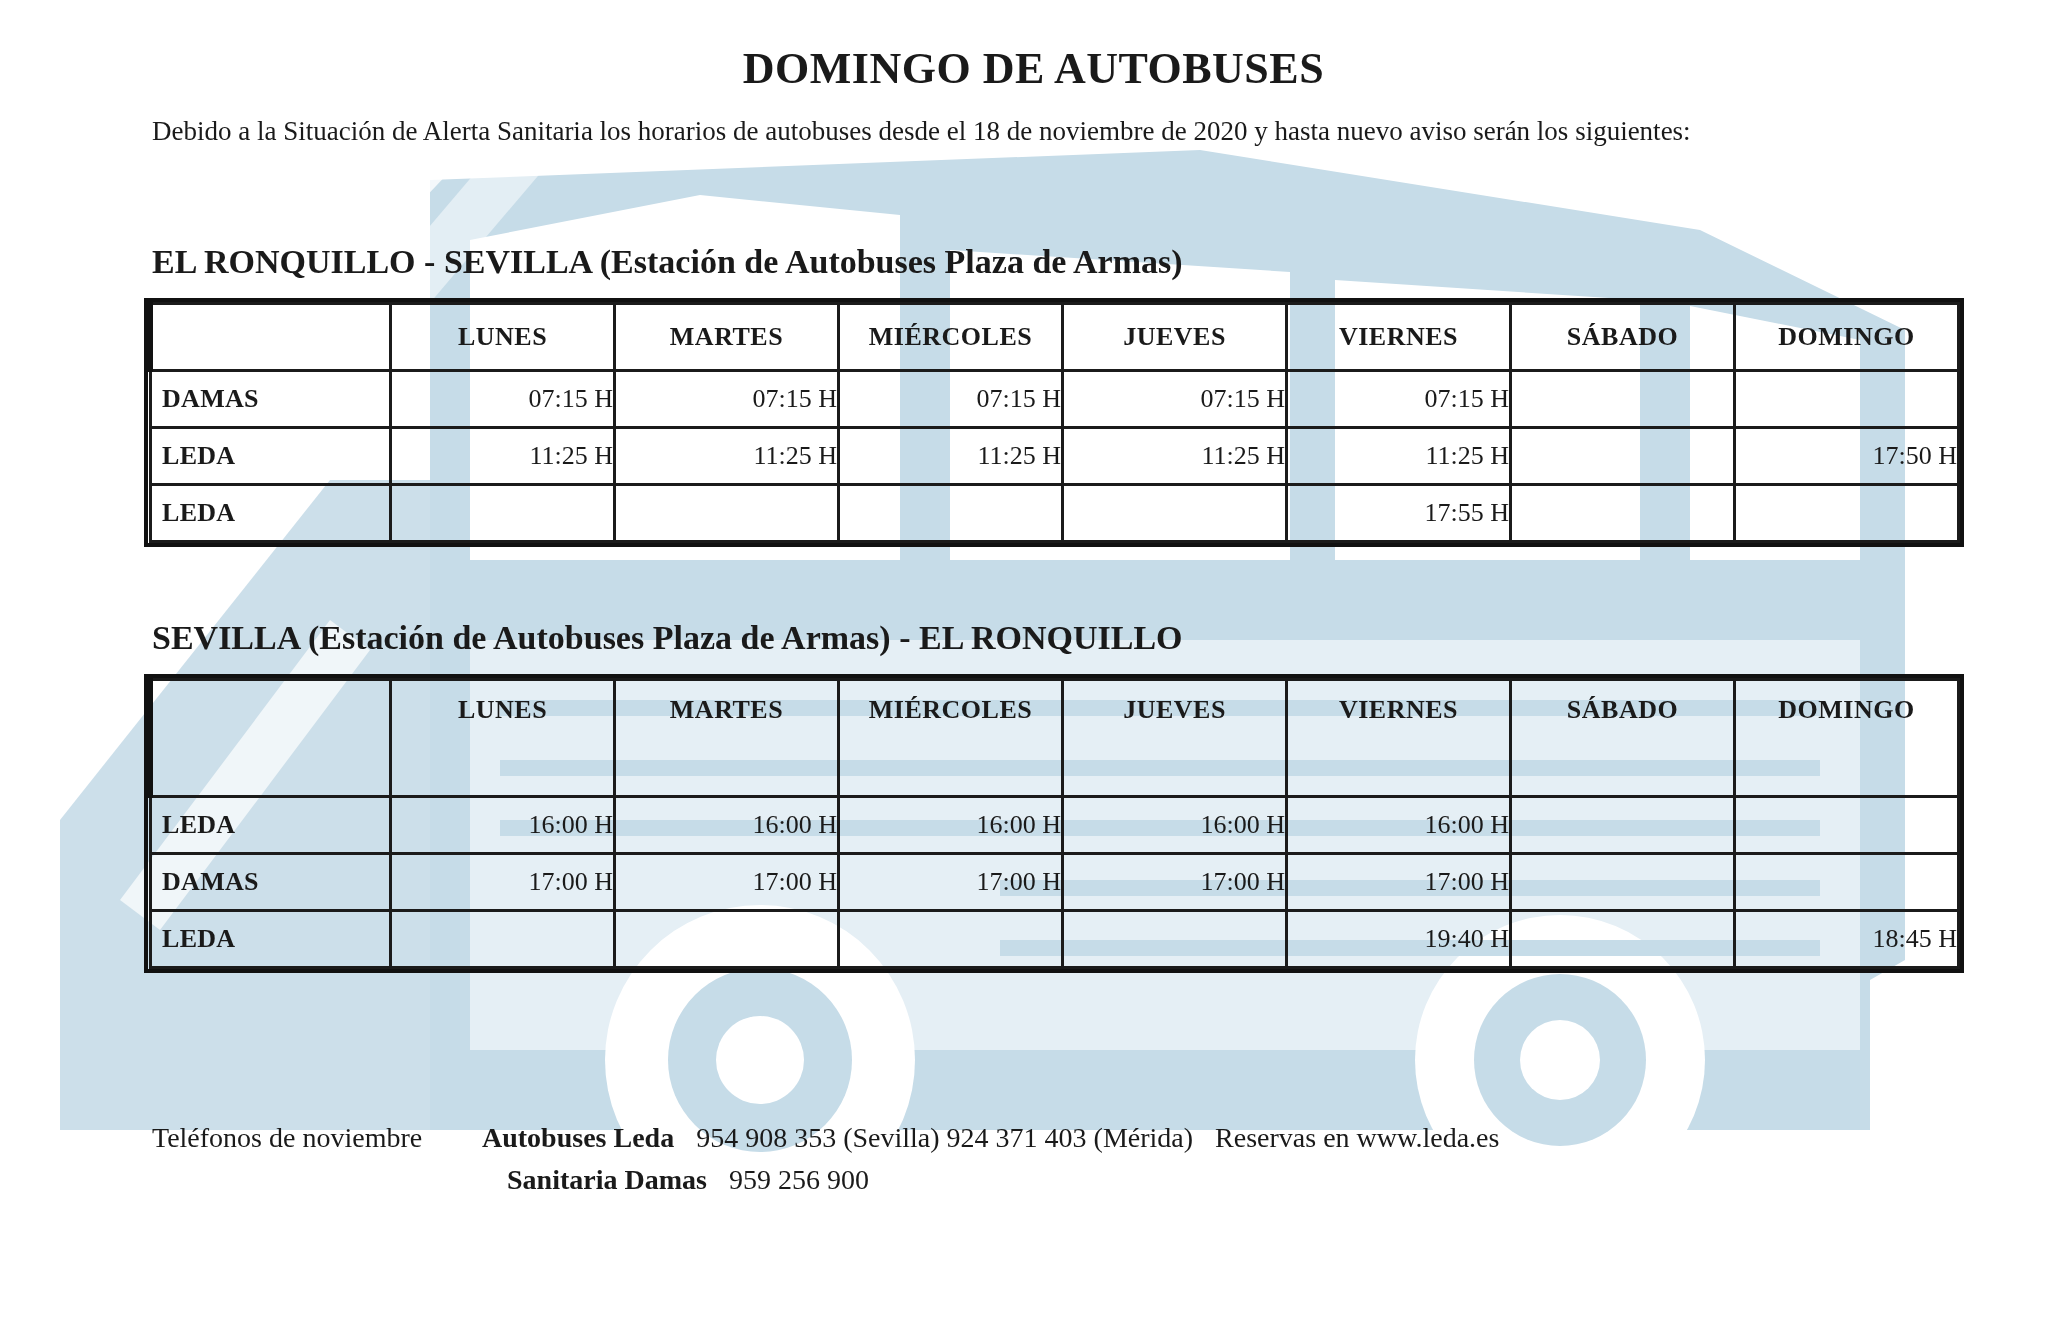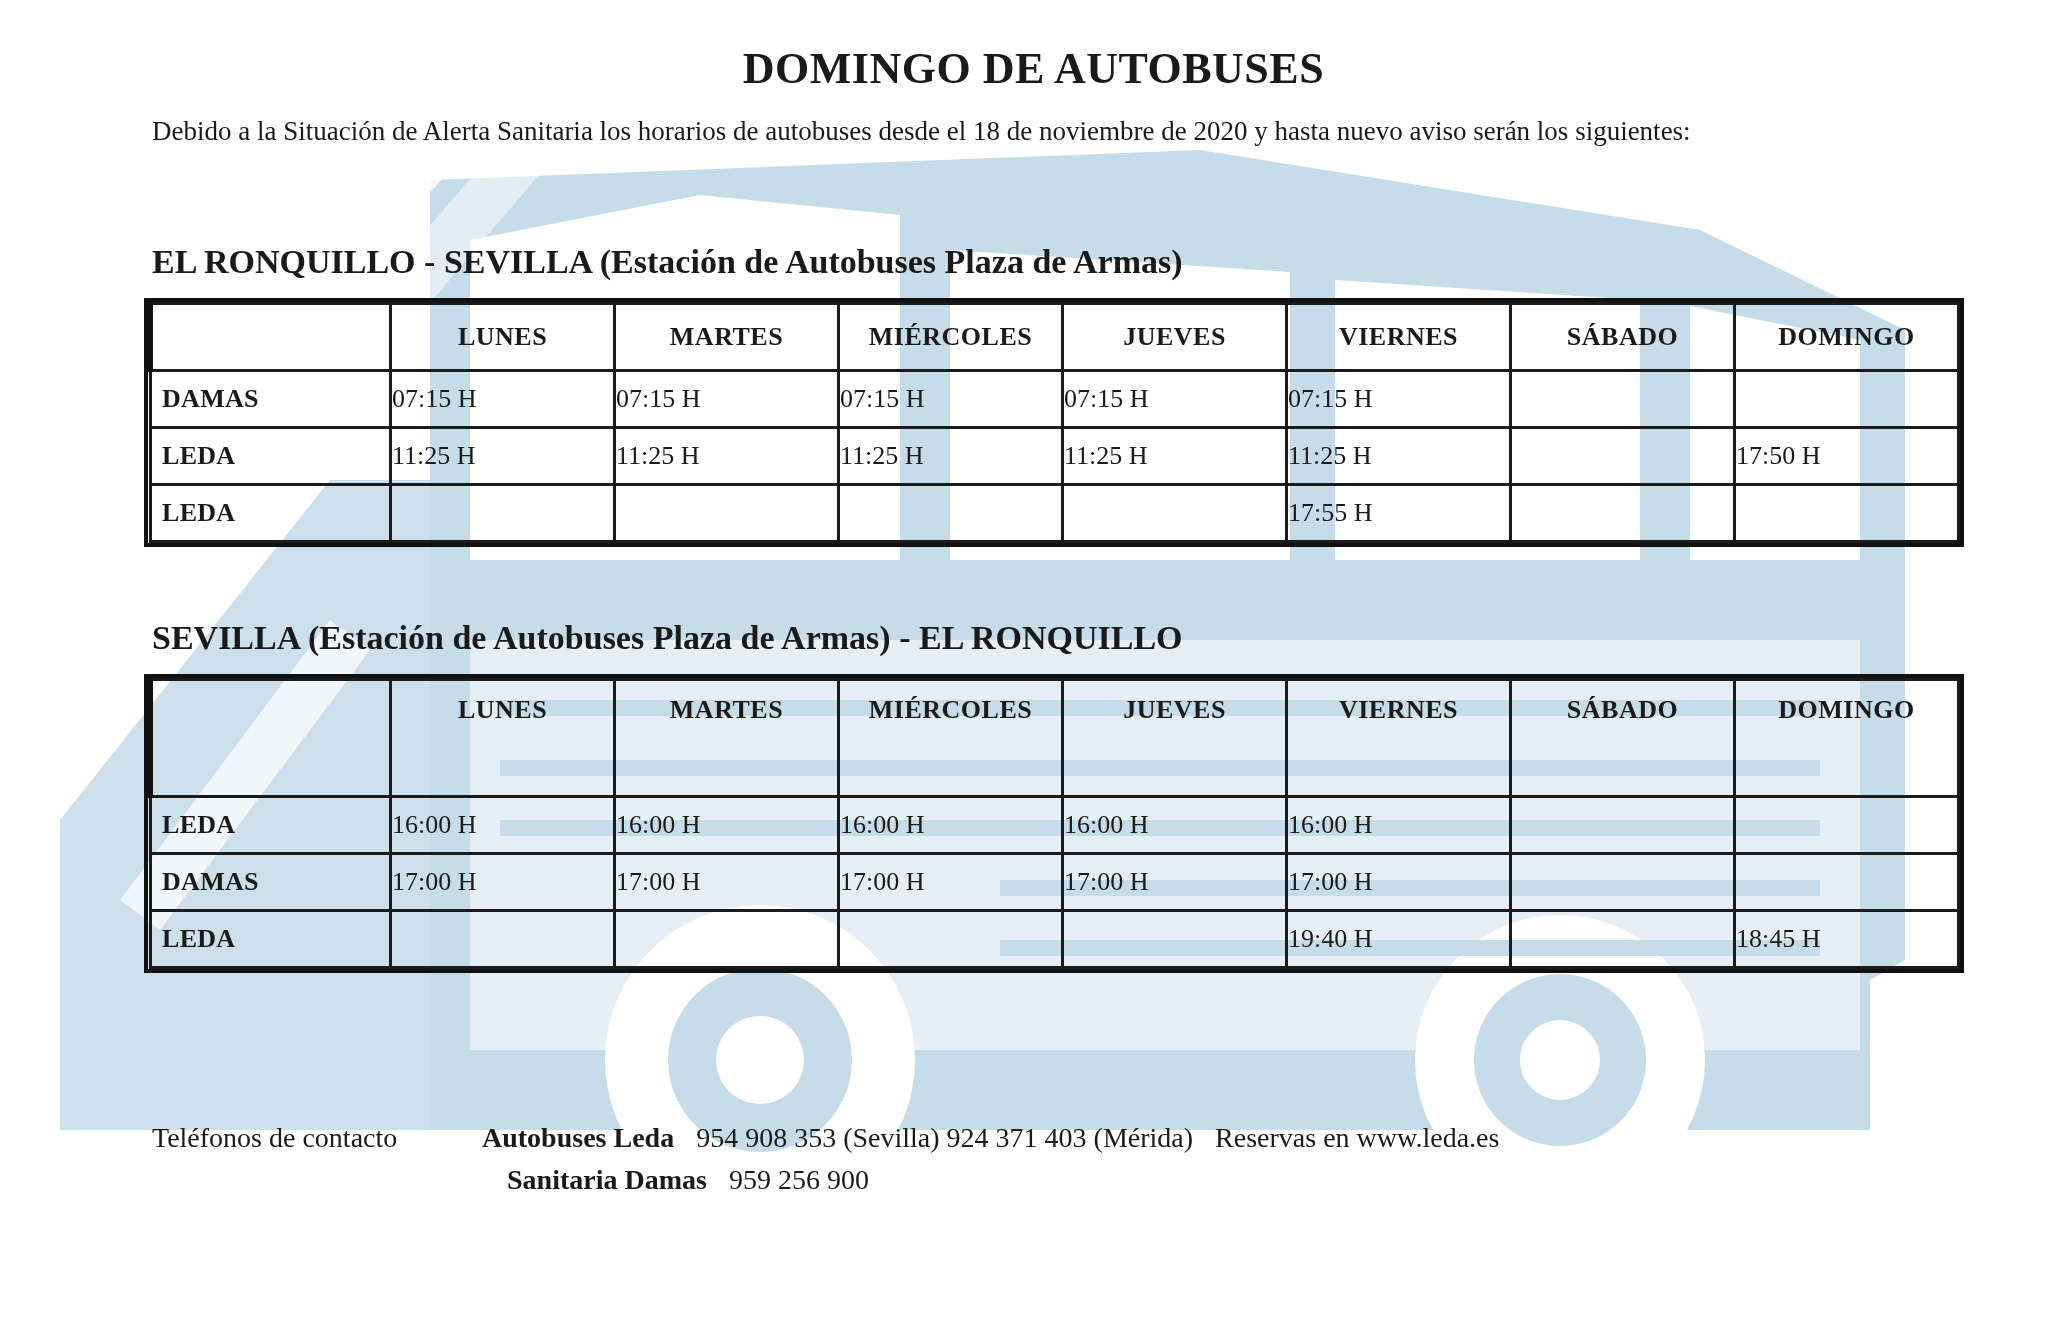--- a/index.html
+++ b/index.html
@@ -89,21 +89,21 @@
   table.schedule .corner-cell {
     border-left: 5px solid #111;
   }
   table.schedule tbody td.op {
     font-weight: bold;
     text-align: left;
     padding-left: 10px;
     letter-spacing: 0.3px;
   }
   table.schedule tbody td.time {
-    text-align: left;
+    text-align: right;
   }
   .t1 thead th { height: 64px; }
   .t2 thead th { height: 100px; vertical-align: top; padding-top: 14px; }
   .t1 tbody td { height: 54px; }
   .t2 tbody td { height: 54px; }
 
   .col-op     { width: 240px; }
   .col-day    { width: 224px; }
 
   
@@ -311,20 +311,20 @@
             <td class="time"></td>
             <td class="time">18:45 H</td>
           </tr>
         </tbody>
       </table>
     </div>
   </div>
 
   <div class="footer" style="margin-top:148px;">
     <div class="row1">
-      <span class="lbl">Teléfonos de contacto</span><b>Autobuses Leda</b><span class="gap"></span><span>954 908 353 (Sevilla) 924 371 403 (Mérida)</span><span class="gap"></span><span>Reservas en www.leda.es</span>
+      <span class="lbl">Teléfonos de noviembre</span><b>Autobuses Leda</b><span class="gap"></span><span>954 908 353 (Sevilla) 924 371 403 (Mérida)</span><span class="gap"></span><span>Reservas en www.leda.es</span>
     </div>
     <div class="row2">
       <b>Sanitaria Damas</b><span class="gap"></span><span>959 256 900</span>
     </div>
   </div>
 
 </div>
 
 </body></html>

